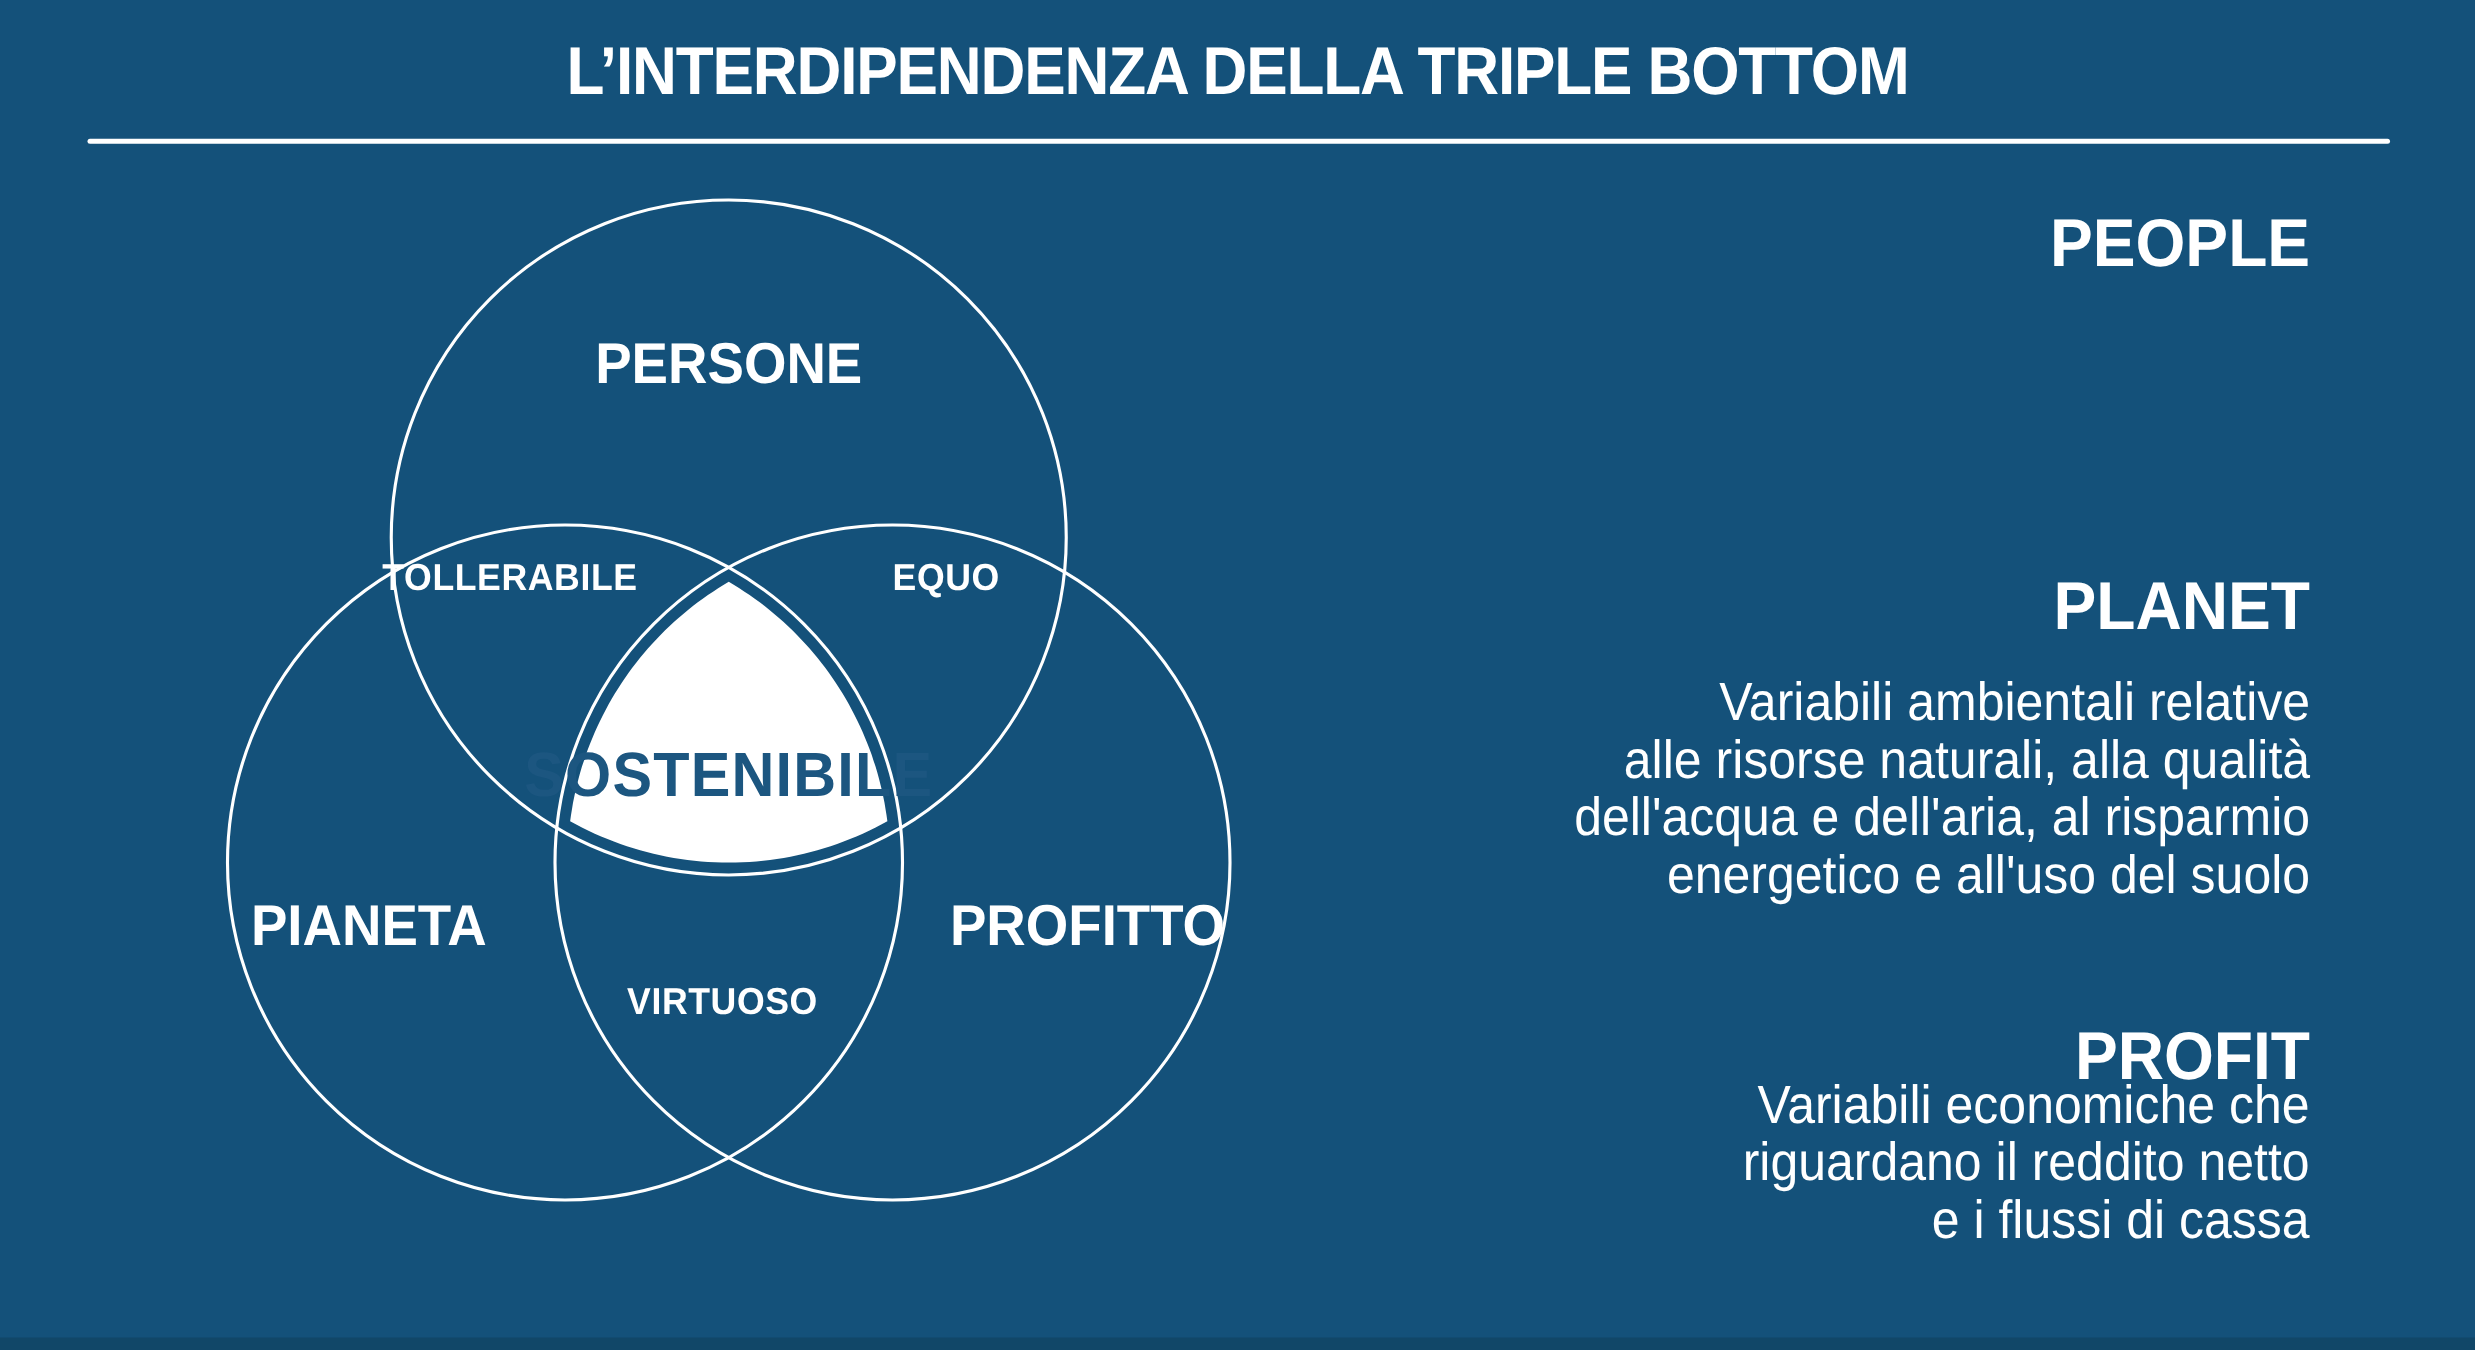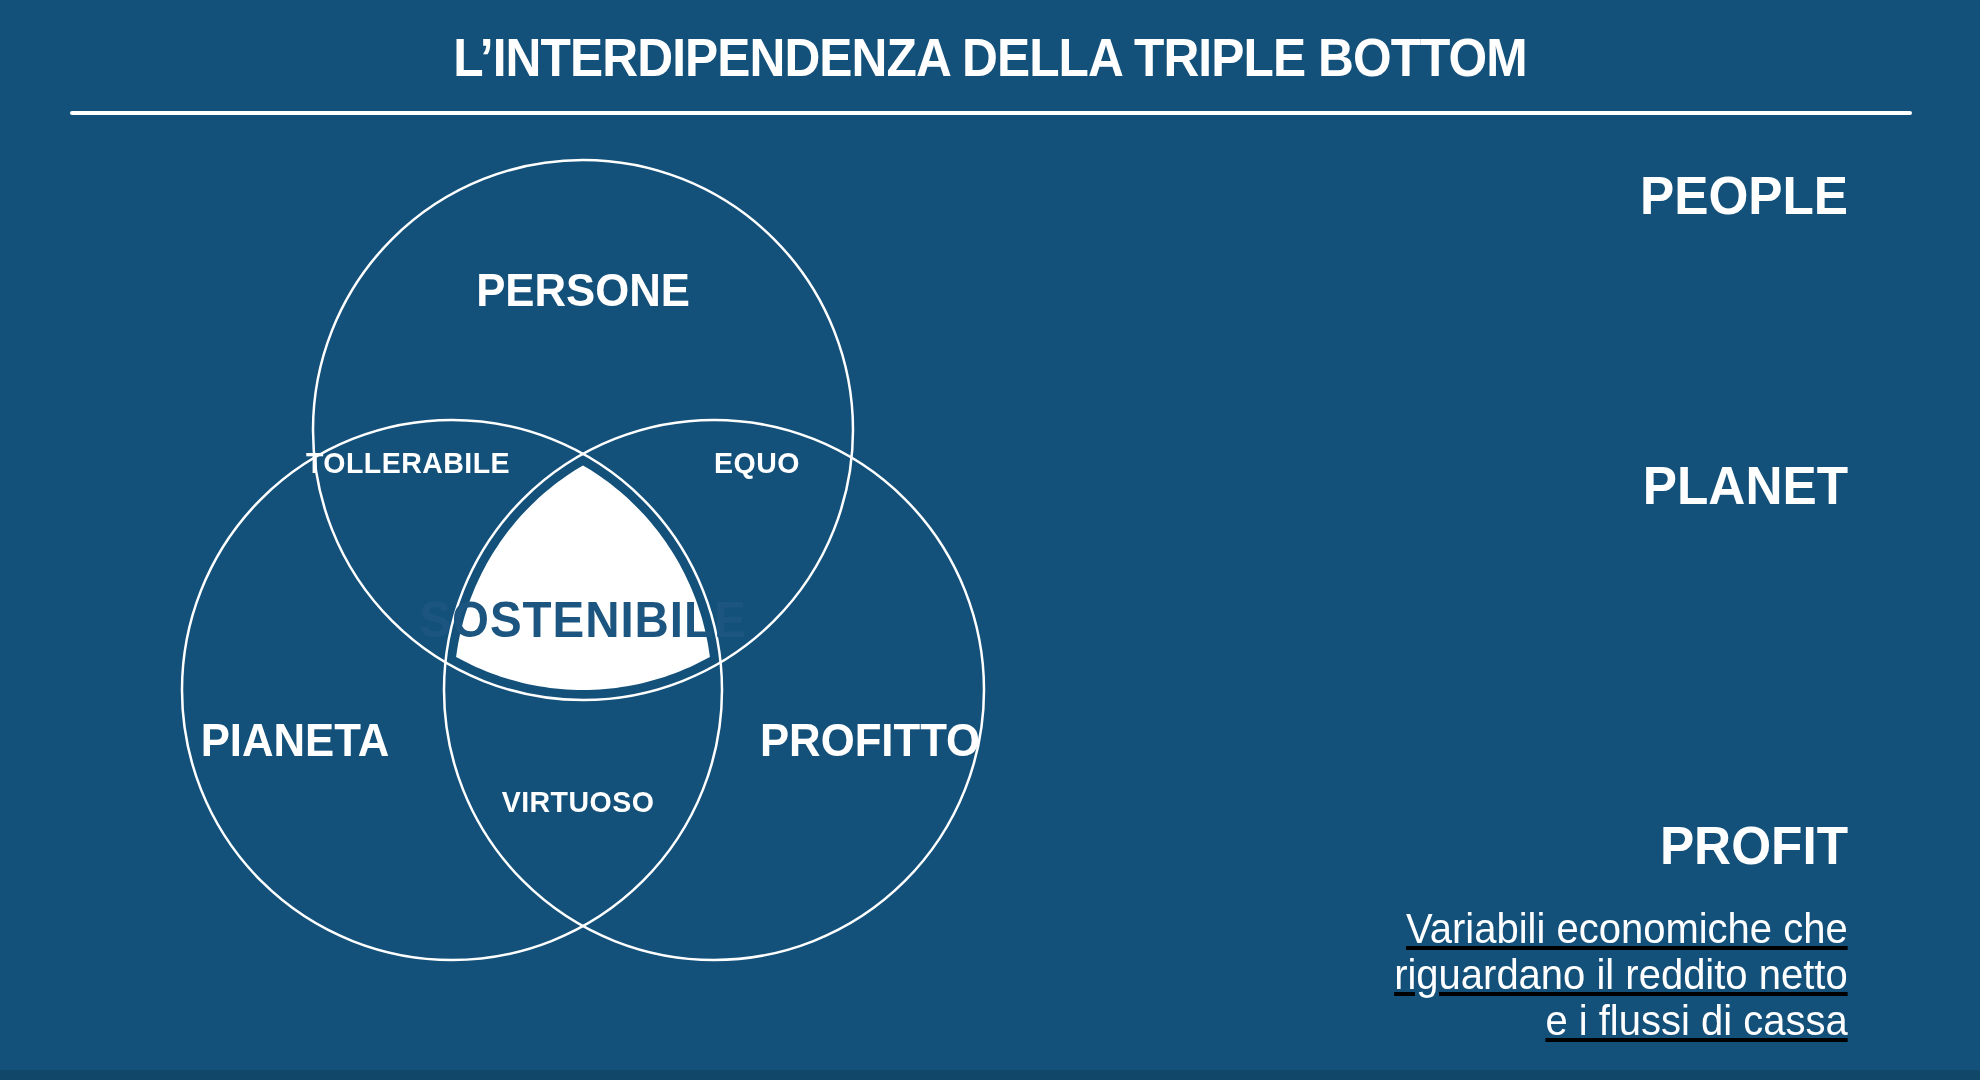--- a/index.html
+++ b/index.html
@@ -89,23 +89,29 @@
   <div class="venn-label center" style="left:583px;top:620px;">SOSTENIBILE</div>
   <div class="venn-label big" style="left:295px;top:740px;">PIANETA</div>
   <div class="venn-label big" style="left:870px;top:740px;">PROFITTO</div>
   <div class="venn-label small" style="left:578px;top:802px;">VIRTUOSO</div>
 
   <div class="right-col">
 
     <h2 class="section-heading" style="top:162px;">PEOPLE</h2>
 
     <h2 class="section-heading" style="top:452px;">PLANET</h2>
+    <div class="para" style="top:539px;">
+      <div class="line">Variabili ambientali relative</div>
+      <div class="line">alle risorse naturali, alla qualità</div>
+      <div class="line">dell'acqua e dell'aria, al risparmio</div>
+      <div class="line">energetico e all'uso del suolo</div>
+    </div>
 
     <h2 class="section-heading" style="top:812px;">PROFIT</h2>
-    <div class="para" style="top:905px;text-decoration:underline;">
+    <div class="para" style="top:861px;">
       <div class="line">Variabili economiche che</div>
       <div class="line">riguardano il reddito netto</div>
       <div class="line">e i flussi di cassa</div>
     </div>
 
   </div>
 
   <div class="bottom-strip"></div>
 
 </div>

